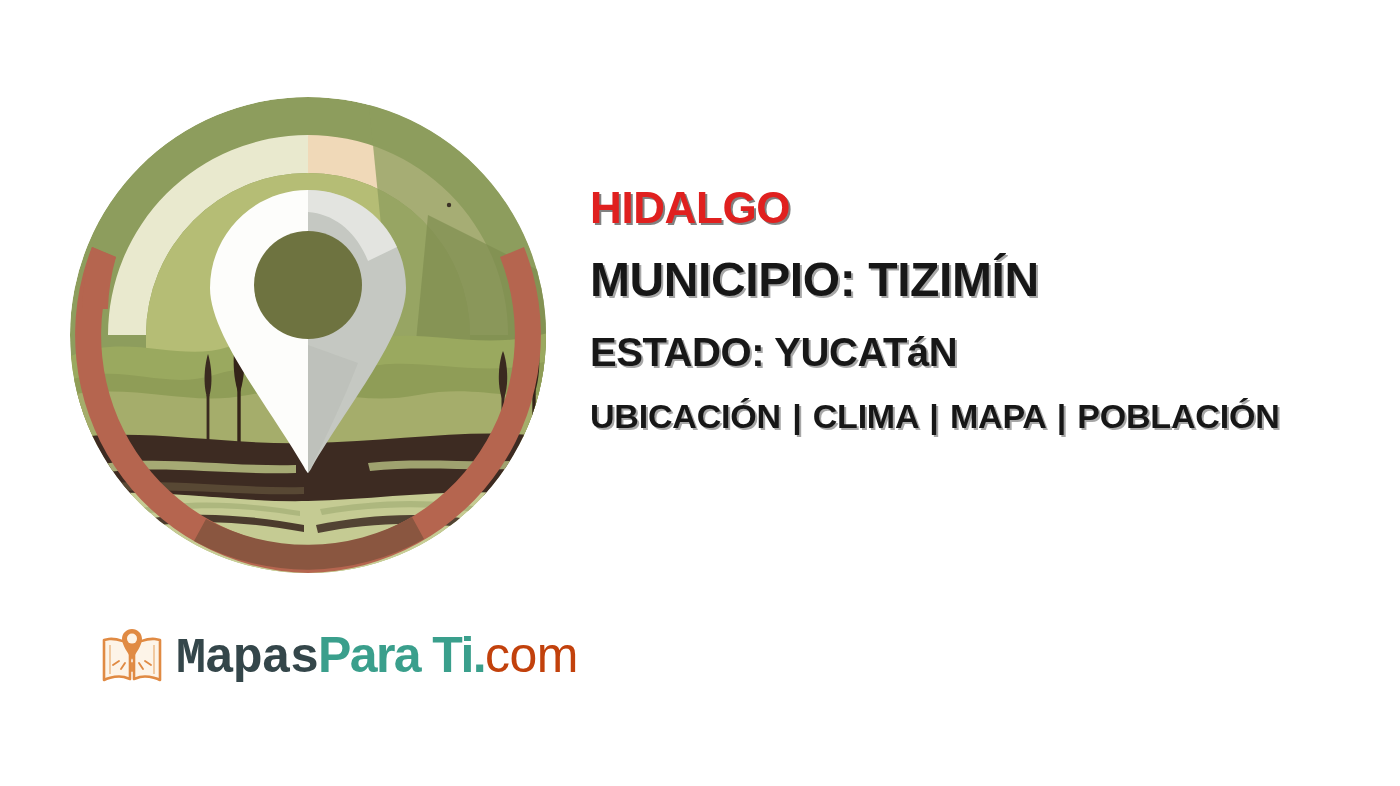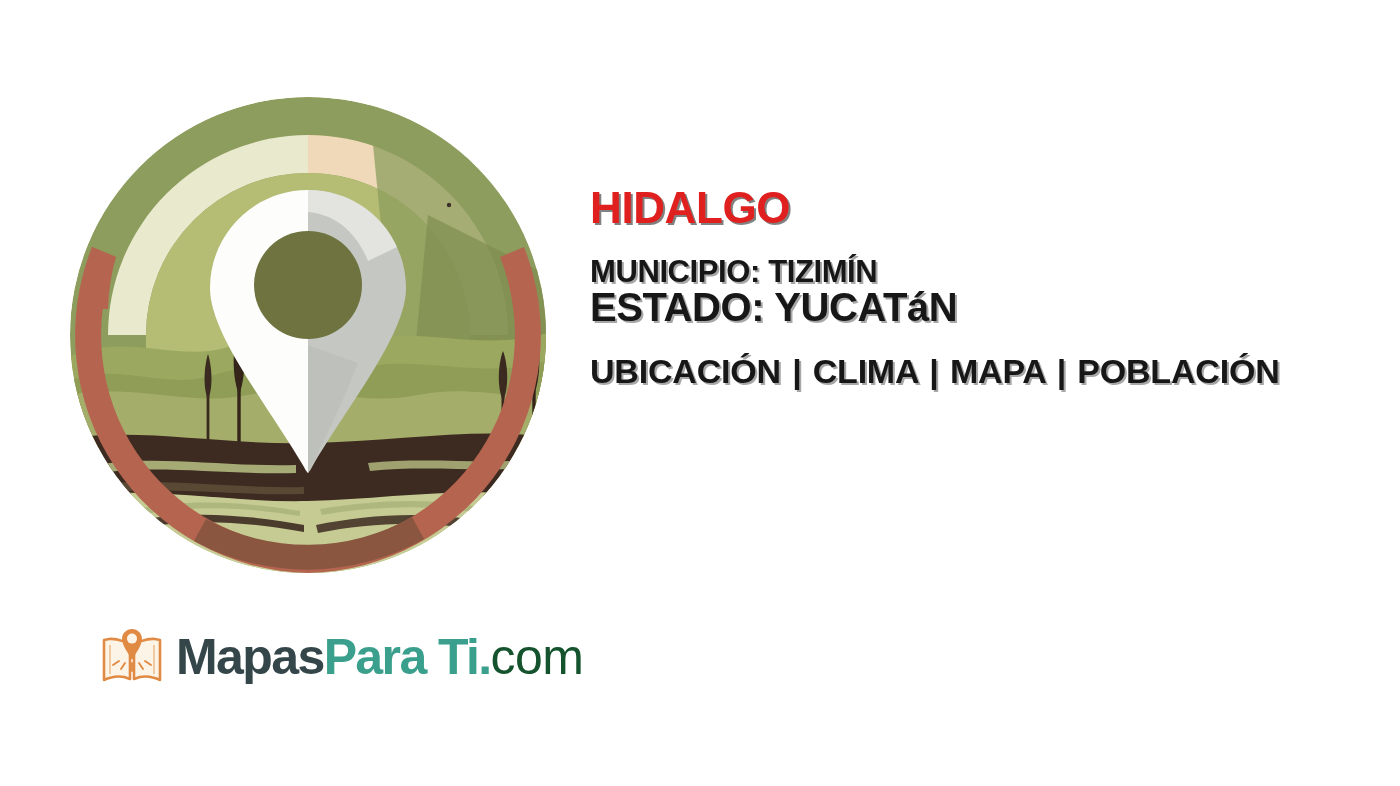--- a/index.html
+++ b/index.html
@@ -51,24 +51,25 @@
     letter-spacing: -0.4px;
   }
   #title-line {
     font-size: 44px;
     font-weight: 700;
     color: #e0201f;
     text-shadow: 2px 2px 0 rgba(25,25,25,0.55);
     margin-bottom: 26px;
   }
   #muni-line {
-    font-size: 31px;
+    font-size: 48px;
     font-weight: 700;
     color: #171717;
     text-shadow: 2px 2px 0 rgba(60,60,60,0.45);
+    margin-bottom: 28px;
   }
   #estado-line {
     font-size: 40px;
     font-weight: 700;
     color: #171717;
     text-shadow: 2px 2px 0 rgba(60,60,60,0.45);
     margin-bottom: 27px;
   }
   #nav-line {
     font-size: 34px;
@@ -96,23 +97,23 @@
     margin-right: 10px;
   }
   #brand-icon svg { display: block; width: 68px; height: 68px; }
   #brand-text {
     font-size: 50px;
     font-weight: 700;
     letter-spacing: -1.6px;
     line-height: 1;
     white-space: nowrap;
   }
-  #brand-text .w-mapas { color: #34464a; }
+  #brand-text .w-mapas { color: #34464a; font-family: Liberation Mono, monospace; }
   #brand-text .w-parati { color: #3a9f8c; }
-  #brand-text .w-com { color: #14532d; font-weight: 400; letter-spacing: -0.5px; }
+  #brand-text .w-com { color: #c2410c; font-weight: 400; letter-spacing: -0.5px; }
 </style>
 </head>
 <body>
 
 <div id="page">
 
   <div id="emblem">
     <svg viewBox="0 0 480 480" xmlns="http://www.w3.org/2000/svg" aria-hidden="true">
       <defs>
         <clipPath id="circClip">

